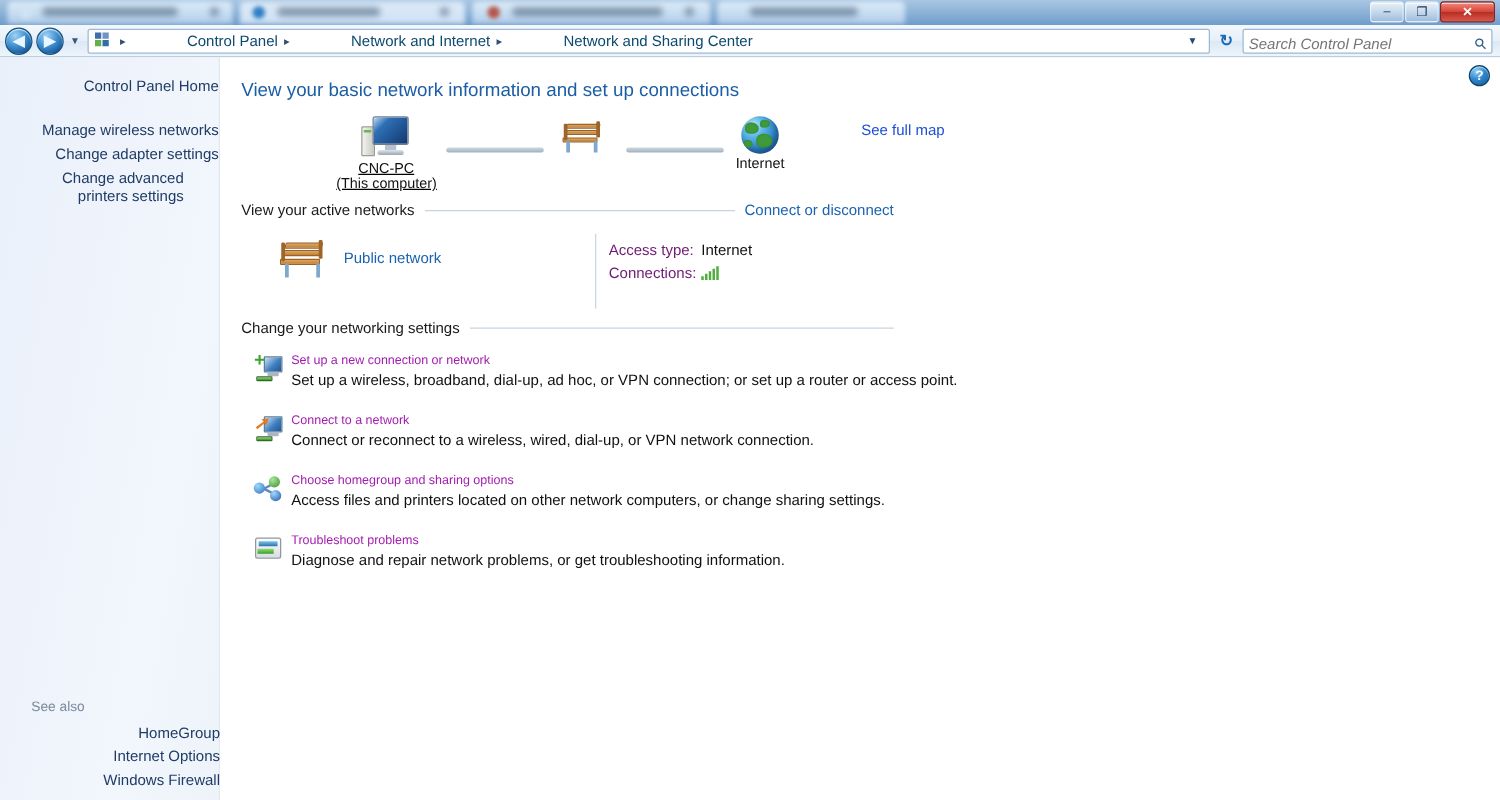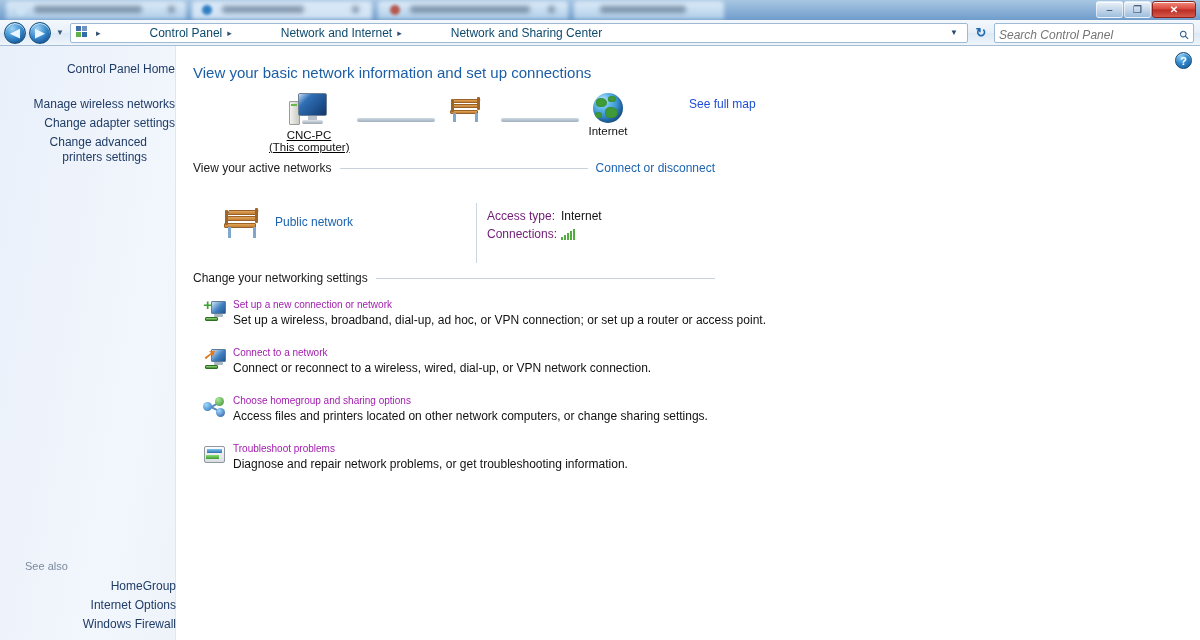--- a/index.html
+++ b/index.html
@@ -208,21 +208,21 @@
   .section-head {
     display: flex; align-items: center; gap: 8px;
     margin-top: 6px; width: 522px;
   }
   .section-title { font-size: 12px; color: #1a1a1a; white-space: nowrap; }
   .section-rule { flex: 1; height: 1px; background: #c9d3de; }
   .section-action { font-size: 12px; color: #1b63b0; white-space: nowrap; cursor: default; }
 
   
   #active-networks {
-    position: relative; margin-top: 28px; height: 62px; width: 540px;
+    position: relative; margin-top: 12px; height: 62px; width: 540px;
   }
   #net-entry {
     position: absolute; left: 28px; top: 0;
     display: flex; align-items: center; gap: 10px;
   }
   #net-name { font-size: 12px; color: #1b63b0; cursor: default; }
   #net-divider {
     position: absolute; left: 283px; top: 0; width: 1px; height: 60px; background: #cbd5df;
   }
   #net-details {

